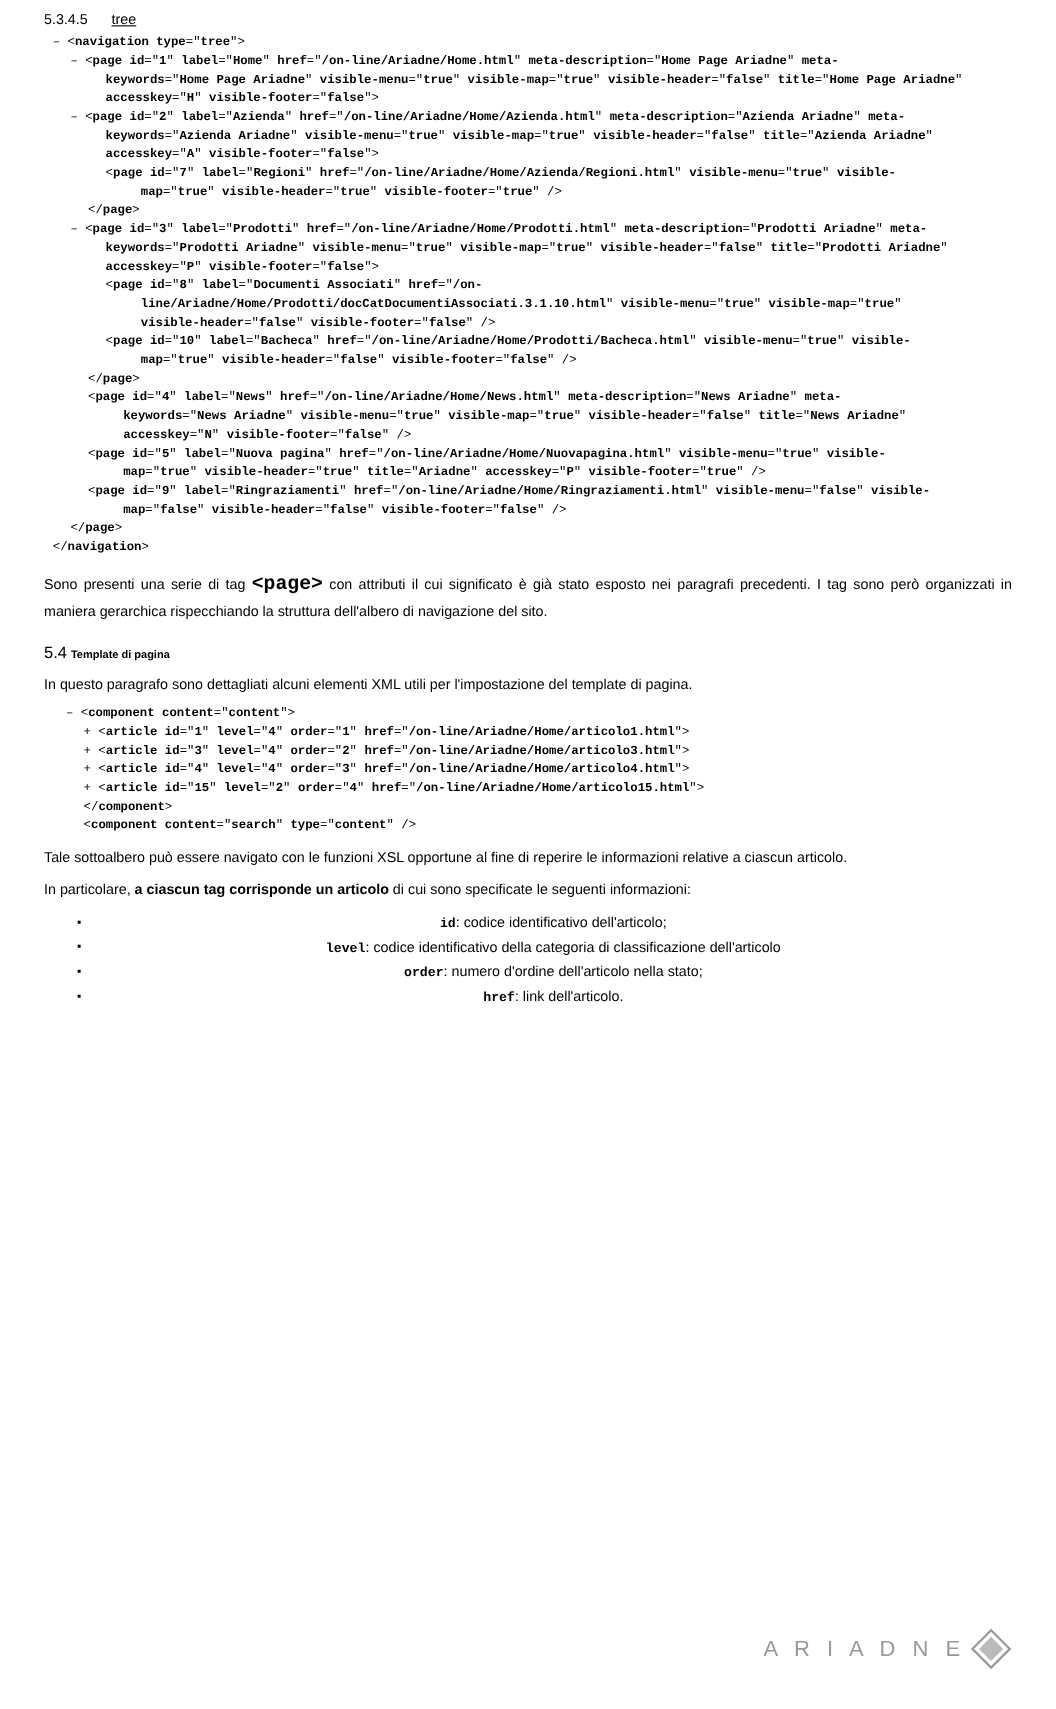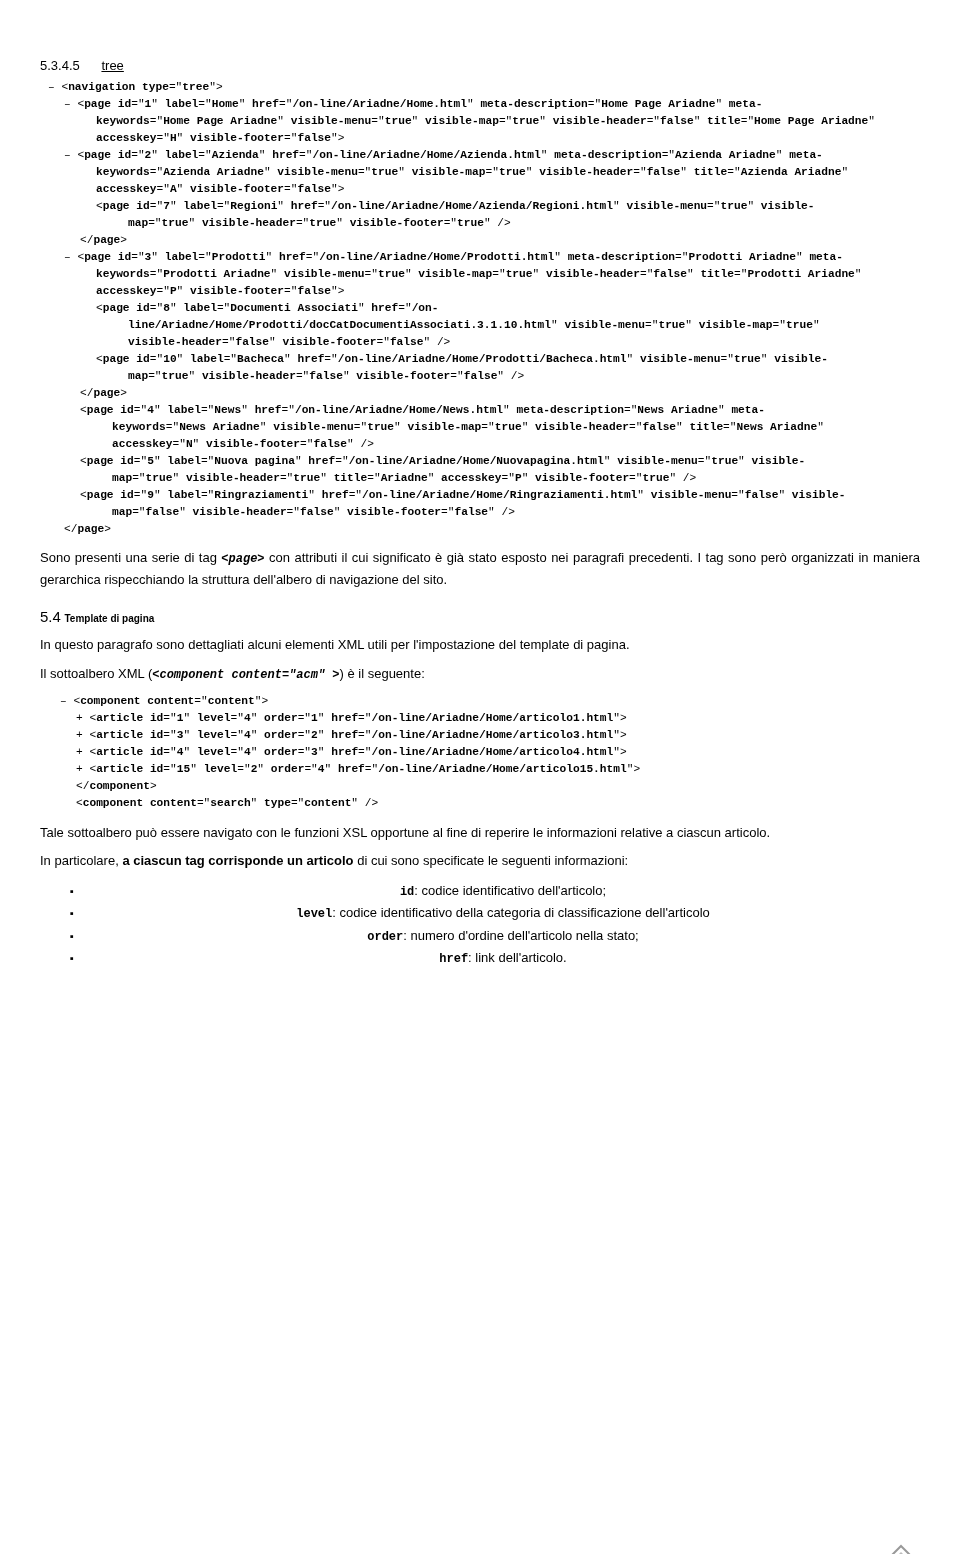--- a/index.html
+++ b/index.html
@@ -16,22 +16,21 @@
     .body-text {
       font-family: Arial, sans-serif;
       font-size: 13px;
       line-height: 1.6;
       margin-bottom: 8px;
       text-align: justify;
     }
     .body-text code, .inline-code {
       font-family: 'Courier New', Courier, monospace;
       font-weight: bold;
-      font-size: 12px;
-      font-style: italic;
+      font-size: 18px;
     }
     ul.bullet-list {
       list-style: none;
       margin: 8px 0 8px 30px;
       padding: 0;
       text-align: center;
     }
     ul.bullet-list li {
       font-size: 13px;
       line-height: 1.7;
@@ -69,21 +68,21 @@
     .xml-container {
       margin: 4px 0 10px 8px;
     }
 
   </style>
 </head>
 <body>
 
 <div class="page-wrapper">
 
-  <div style="margin-bottom: 6px; margin-top: 48px;">
+  <div style="margin-bottom: 6px;">
     <span style="font-family: Arial, sans-serif; font-size: 13px;">5.3.4.5</span>
     &nbsp;&nbsp;&nbsp;&nbsp;
     <span style="font-family: Arial, sans-serif; font-size: 13px; text-decoration: underline;">tree</span>
   </div>
 
   <div class="xml-container">
     <span class="xml-line">– &lt;<b>navigation</b> <b>type</b>="<b>tree</b>"&gt;</span>
     <span class="xml-line" style="padding-left:16px;">– &lt;<b>page</b> <b>id</b>="<b>1</b>" <b>label</b>="<b>Home</b>" <b>href</b>="<b>/on-line/Ariadne/Home.html</b>" <b>meta-description</b>="<b>Home Page Ariadne</b>" <b>meta-</b></span>
     <span class="xml-line" style="padding-left:48px;"><b>keywords</b>="<b>Home Page Ariadne</b>" <b>visible-menu</b>="<b>true</b>" <b>visible-map</b>="<b>true</b>" <b>visible-header</b>="<b>false</b>" <b>title</b>="<b>Home Page Ariadne</b>"</span>
     <span class="xml-line" style="padding-left:48px;"><b>accesskey</b>="<b>H</b>" <b>visible-footer</b>="<b>false</b>"&gt;</span>
@@ -103,36 +102,34 @@
     <span class="xml-line" style="padding-left:80px;"><b>map</b>="<b>true</b>" <b>visible-header</b>="<b>false</b>" <b>visible-footer</b>="<b>false</b>" /&gt;</span>
     <span class="xml-line" style="padding-left:32px;">&lt;/<b>page</b>&gt;</span>
     <span class="xml-line" style="padding-left:32px;">&lt;<b>page</b> <b>id</b>="<b>4</b>" <b>label</b>="<b>News</b>" <b>href</b>="<b>/on-line/Ariadne/Home/News.html</b>" <b>meta-description</b>="<b>News Ariadne</b>" <b>meta-</b></span>
     <span class="xml-line" style="padding-left:64px;"><b>keywords</b>="<b>News Ariadne</b>" <b>visible-menu</b>="<b>true</b>" <b>visible-map</b>="<b>true</b>" <b>visible-header</b>="<b>false</b>" <b>title</b>="<b>News Ariadne</b>"</span>
     <span class="xml-line" style="padding-left:64px;"><b>accesskey</b>="<b>N</b>" <b>visible-footer</b>="<b>false</b>" /&gt;</span>
     <span class="xml-line" style="padding-left:32px;">&lt;<b>page</b> <b>id</b>="<b>5</b>" <b>label</b>="<b>Nuova pagina</b>" <b>href</b>="<b>/on-line/Ariadne/Home/Nuovapagina.html</b>" <b>visible-menu</b>="<b>true</b>" <b>visible-</b></span>
     <span class="xml-line" style="padding-left:64px;"><b>map</b>="<b>true</b>" <b>visible-header</b>="<b>true</b>" <b>title</b>="<b>Ariadne</b>" <b>accesskey</b>="<b>P</b>" <b>visible-footer</b>="<b>true</b>" /&gt;</span>
     <span class="xml-line" style="padding-left:32px;">&lt;<b>page</b> <b>id</b>="<b>9</b>" <b>label</b>="<b>Ringraziamenti</b>" <b>href</b>="<b>/on-line/Ariadne/Home/Ringraziamenti.html</b>" <b>visible-menu</b>="<b>false</b>" <b>visible-</b></span>
     <span class="xml-line" style="padding-left:64px;"><b>map</b>="<b>false</b>" <b>visible-header</b>="<b>false</b>" <b>visible-footer</b>="<b>false</b>" /&gt;</span>
     <span class="xml-line" style="padding-left:16px;">&lt;/<b>page</b>&gt;</span>
+    <span class="xml-line">&lt;/<b>navigation</b>&gt;</span>
   </div>
 
   <p class="body-text">
     Sono presenti una serie di tag <code>&lt;page&gt;</code> con attributi il cui significato è già stato esposto nei paragrafi precedenti. I tag sono però organizzati in maniera gerarchica rispecchiando la struttura dell'albero di navigazione del sito.
   </p>
 
   <div style="margin: 18px 0 10px 0;">
     <span style="font-size:15px; font-weight:normal; ">5.4</span>
     <span style="font-size:10px; font-weight:bold;">Template di pagina</span>
   </div>
 
   <p class="body-text">In questo paragrafo sono dettagliati alcuni elementi XML utili per l'impostazione del template di pagina.</p>
 
-  <p class="body-text">
-    Il sottoalbero XML (<code>&lt;<b>component</b> <b>content</b>=<b>"acm"</b> &gt;</code>) è il seguente:
-  </p>
 
   <div class="xml-container" style="margin-left: 20px;">
     <span class="xml-line">– &lt;<b>component</b> <b>content</b>="<b>content</b>"&gt;</span>
     <span class="xml-line" style="padding-left:16px;">+ &lt;<b>article</b> <b>id</b>="<b>1</b>" <b>level</b>="<b>4</b>" <b>order</b>="<b>1</b>" <b>href</b>="<b>/on-line/Ariadne/Home/articolo1.html</b>"&gt;</span>
     <span class="xml-line" style="padding-left:16px;">+ &lt;<b>article</b> <b>id</b>="<b>3</b>" <b>level</b>="<b>4</b>" <b>order</b>="<b>2</b>" <b>href</b>="<b>/on-line/Ariadne/Home/articolo3.html</b>"&gt;</span>
     <span class="xml-line" style="padding-left:16px;">+ &lt;<b>article</b> <b>id</b>="<b>4</b>" <b>level</b>="<b>4</b>" <b>order</b>="<b>3</b>" <b>href</b>="<b>/on-line/Ariadne/Home/articolo4.html</b>"&gt;</span>
     <span class="xml-line" style="padding-left:16px;">+ &lt;<b>article</b> <b>id</b>="<b>15</b>" <b>level</b>="<b>2</b>" <b>order</b>="<b>4</b>" <b>href</b>="<b>/on-line/Ariadne/Home/articolo15.html</b>"&gt;</span>
     <span class="xml-line" style="padding-left:16px;">&lt;/<b>component</b>&gt;</span>
     <span class="xml-line" style="padding-left:16px;">&lt;<b>component</b> <b>content</b>="<b>search</b>" <b>type</b>="<b>content</b>" /&gt;</span>
   </div>
@@ -153,21 +150,21 @@
       <span class="term">level</span><span>: codice identificativo della categoria di classificazione dell'articolo</span>
     </li>
     <li>
       <span class="term">order</span><span>: numero d'ordine dell'articolo nella stato;</span>
     </li>
     <li>
       <span class="term">href</span><span>: link dell'articolo.</span>
     </li>
   </ul>
 
-  <div style="position: absolute; bottom: 30px; right: 0px; display: flex; align-items: center; gap: 17px;">
+  <div style="position: absolute; bottom: 46px; right: 0px; display: flex; align-items: center; gap: 4px;">
     <span style="font-size: 20px; letter-spacing: 5px; color: #999; font-family: Arial, sans-serif; font-weight: normal;">A R I A D N E</span>
 
     <svg width="38" height="38" viewBox="0 0 38 38">
       <polygon points="19,2 36,19 19,36 2,19" fill="none" stroke="#999" stroke-width="2"></polygon>
       <polygon points="19,8 30,19 19,30 8,19" fill="#bbb"></polygon>
     </svg>
   </div>
 
 </div>
 

